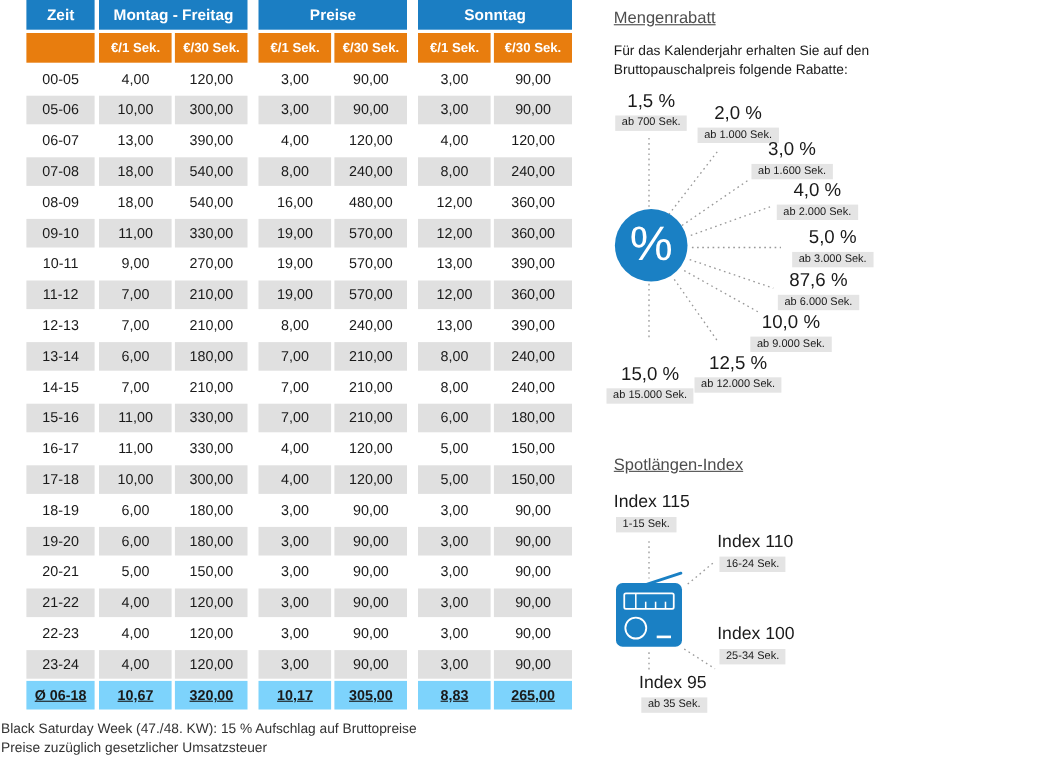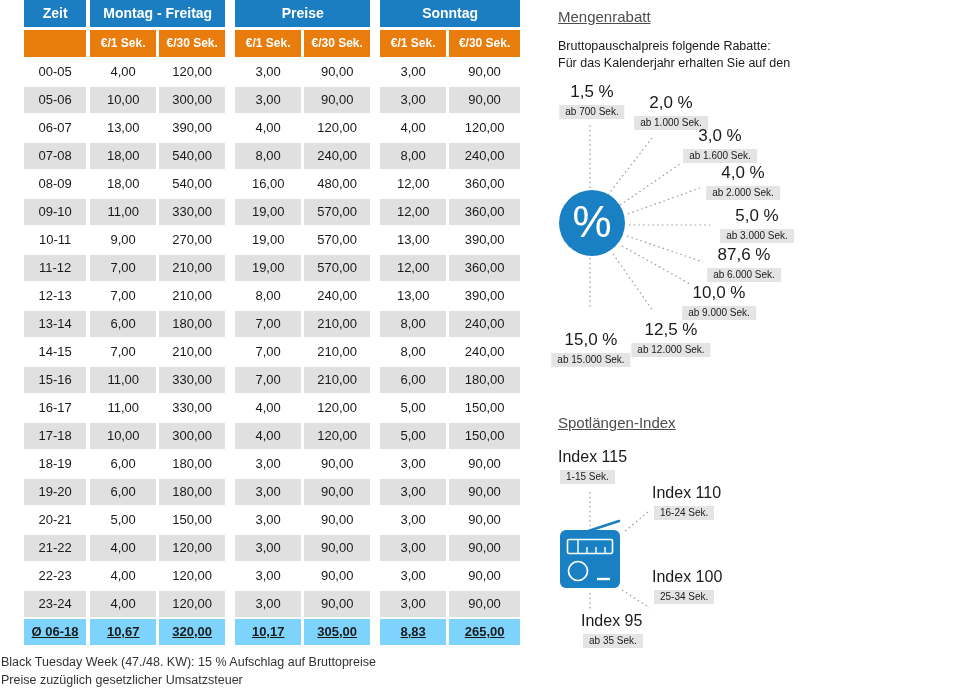--- a/index.html
+++ b/index.html
@@ -285,28 +285,28 @@
       <div class="cell c1">10,67</div>
       <div class="cell c2">320,00</div>
       <div class="cell c3">10,17</div>
       <div class="cell c4">305,00</div>
       <div class="cell c5">8,83</div>
       <div class="cell c6">265,00</div>
     </div>
   </div>
 
   <div class="footnotes">
-    <div class="footnote">Black Tuesday Week (47./48. KW): 15 % Aufschlag auf Bruttopreise</div>
+    <div class="footnote">Black Saturday Week (47./48. KW): 15 % Aufschlag auf Bruttopreise</div>
     <div class="footnote">Preise zuzüglich gesetzlicher Umsatzsteuer</div>
   </div>
 
   <div class="section-title mr-title">Mengenrabatt</div>
   <div class="mr-intro">
+    <div>Für das Kalenderjahr erhalten Sie auf den</div>
     <div>Bruttopauschalpreis folgende Rabatte:</div>
-    <div>Für das Kalenderjahr erhalten Sie auf den</div>
   </div>
 
   <div class="fan">
     <svg width="300" height="290" viewBox="0 0 300 290">
       <g stroke="#999" stroke-width="1.2" stroke-dasharray="1.5 3.2" fill="none">
         <line x1="40" y1="108" x2="40" y2="45"></line>
         <line x1="58" y1="115" x2="102" y2="58"></line>
         <line x1="70" y1="125" x2="130" y2="84"></line>
         <line x1="78" y1="134" x2="150" y2="108"></line>
         <line x1="79" y1="145" x2="160" y2="145"></line>

